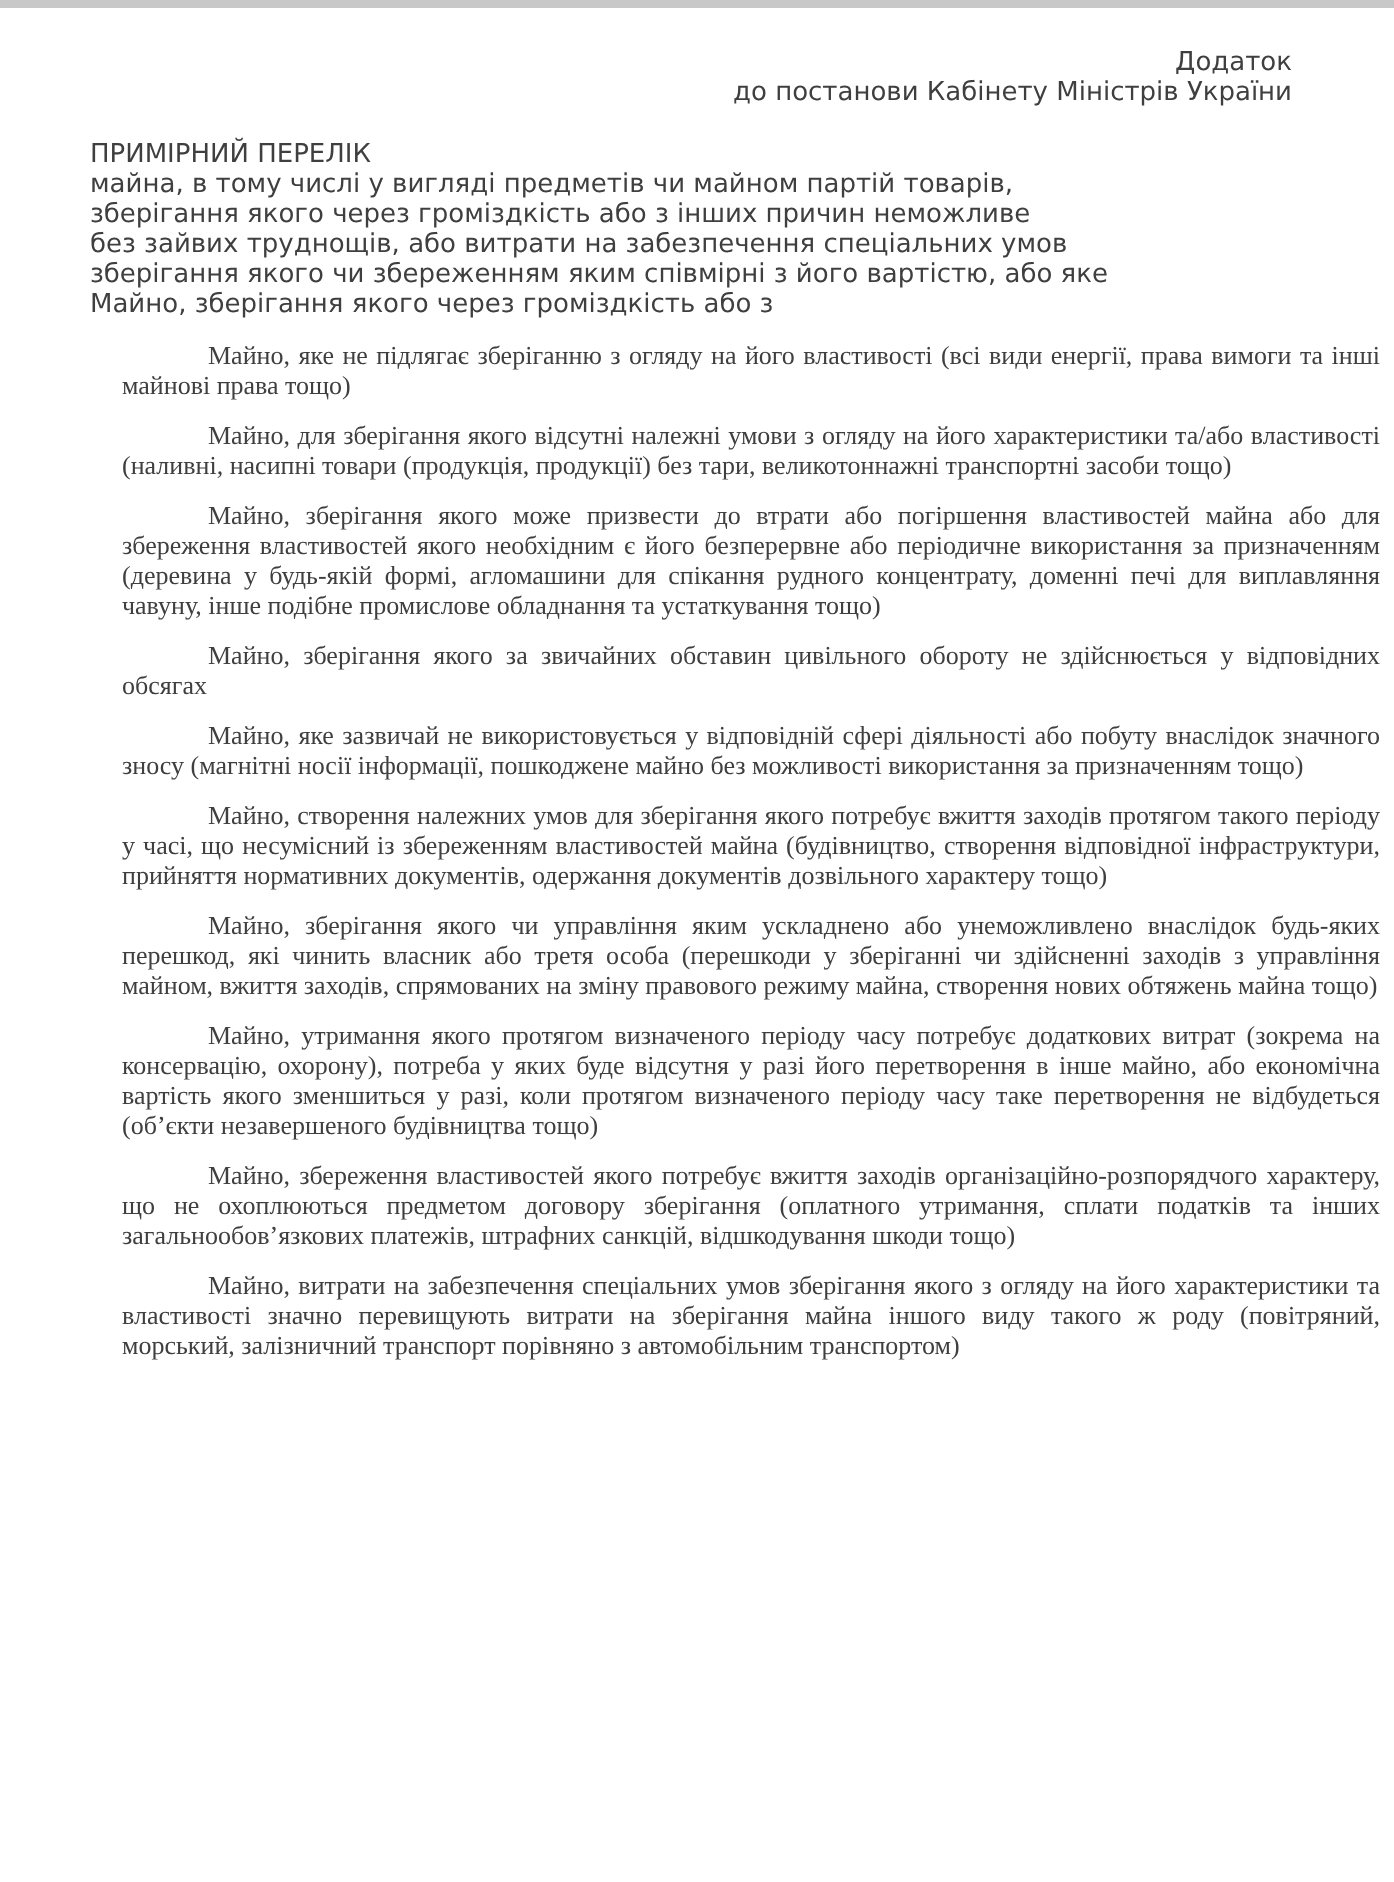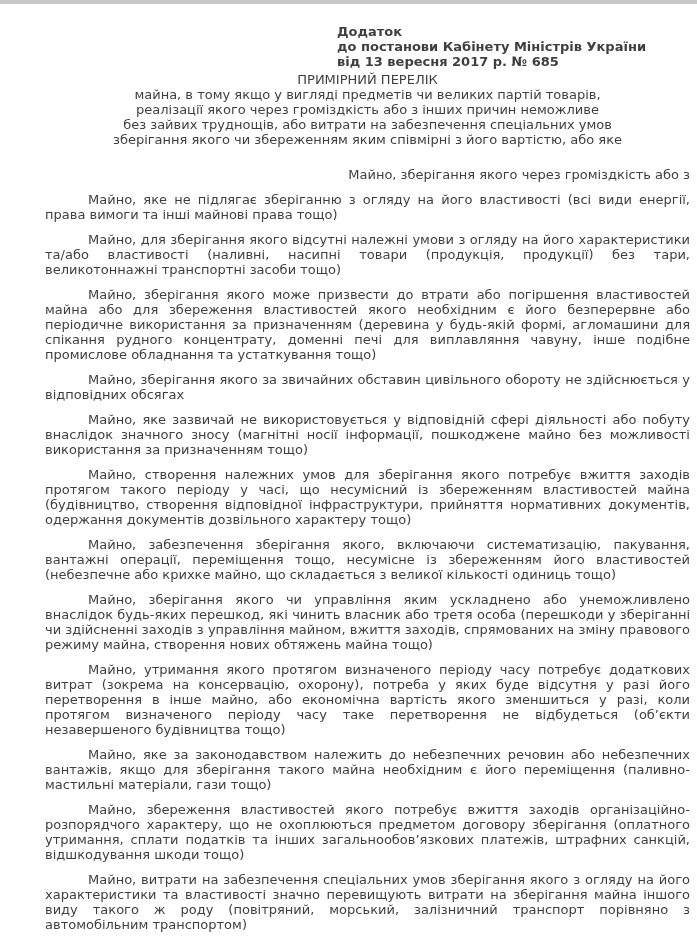--- a/index.html
+++ b/index.html
@@ -24,73 +24,68 @@
   .page {
     padding: 0 7px 0 45px; 
   }
   .annex-block {
     display: flex;
     justify-content: flex-end;
     padding-right: 44px;
     margin-top: 20px;
   }
   .annex-inner {
-    text-align: left;
-    font-weight: bold;
+    text-align: right;
   }
   .annex-inner div {
     white-space: nowrap;
   }
   .title-block {
-    text-align: center;
-    margin-top: 3px;
+    margin-top: 16px;
   }
   .section-heading {
-    text-align: right;
-    margin-top: 20px;
+    text-align: left;
   }
   .para {
     text-align: justify;
     text-indent: 43px;
-    margin: 10px 0 0 0;
+    margin: 10px 0 0 16px;
+    font-family: Liberation Serif, serif;
   }
 </style>
 </head>
 <body>
 
 <div class="topbar"></div>
 
 <div class="page">
 
   <div class="annex-block">
     <div class="annex-inner">
       <div>Додаток</div>
       <div>до постанови Кабінету Міністрів України</div>
-      <div>від 13 вересня 2017 р. № 685</div>
     </div>
   </div>
 
   <div class="title-block">
     <div>ПРИМІРНИЙ ПЕРЕЛІК</div>
-    <div>майна, в тому якщо у вигляді предметів чи великих партій товарів,</div>
-    <div>реалізації якого через громіздкість або з інших причин неможливе</div>
+    <div>майна, в тому числі у вигляді предметів чи майном партій товарів,</div>
+    <div>зберігання якого через громіздкість або з інших причин неможливе</div>
     <div>без зайвих труднощів, або витрати на забезпечення спеціальних умов</div>
     <div>зберігання якого чи збереженням яким співмірні з його вартістю, або яке</div>
   </div>
 
   <div class="section-heading">
     <div>Майно, зберігання якого через громіздкість або з</div>
   </div>
 
   <p class="para">Майно, яке не підлягає зберіганню з огляду на його властивості (всі види енергії, права вимоги та інші майнові права тощо)</p>
   <p class="para">Майно, для зберігання якого відсутні належні умови з огляду на його характеристики та/або властивості (наливні, насипні товари (продукція, продукції) без тари, великотоннажні транспортні засоби тощо)</p>
   <p class="para">Майно, зберігання якого може призвести до втрати або погіршення властивостей майна або для збереження властивостей якого необхідним є його безперервне або періодичне використання за призначенням (деревина у будь-якій формі, агломашини для спікання рудного концентрату, доменні печі для виплавляння чавуну, інше подібне промислове обладнання та устаткування тощо)</p>
   <p class="para">Майно, зберігання якого за звичайних обставин цивільного обороту не здійснюється у відповідних обсягах</p>
   <p class="para">Майно, яке зазвичай не використовується у відповідній сфері діяльності або побуту внаслідок значного зносу (магнітні носії інформації, пошкоджене майно без можливості використання за призначенням тощо)</p>
   <p class="para">Майно, створення належних умов для зберігання якого потребує вжиття заходів протягом такого періоду у часі, що несумісний із збереженням властивостей майна (будівництво, створення відповідної інфраструктури, прийняття нормативних документів, одержання документів дозвільного характеру тощо)</p>
-  <p class="para">Майно, забезпечення зберігання якого, включаючи систематизацію, пакування, вантажні операції, переміщення тощо, несумісне із збереженням його властивостей (небезпечне або крихке майно, що складається з великої кількості одиниць тощо)</p>
   <p class="para">Майно, зберігання якого чи управління яким ускладнено або унеможливлено внаслідок будь-яких перешкод, які чинить власник або третя особа (перешкоди у зберіганні чи здійсненні заходів з управління майном, вжиття заходів, спрямованих на зміну правового режиму майна, створення нових обтяжень майна тощо)</p>
   <p class="para">Майно, утримання якого протягом визначеного періоду часу потребує додаткових витрат (зокрема на консервацію, охорону), потреба у яких буде відсутня у разі його перетворення в інше майно, або економічна вартість якого зменшиться у разі, коли протягом визначеного періоду часу таке перетворення не відбудеться (об’єкти незавершеного будівництва тощо)</p>
-  <p class="para">Майно, яке за законодавством належить до небезпечних речовин або небезпечних вантажів, якщо для зберігання такого майна необхідним є його переміщення (паливно-мастильні матеріали, гази тощо)</p>
   <p class="para">Майно, збереження властивостей якого потребує вжиття заходів організаційно-розпорядчого характеру, що не охоплюються предметом договору зберігання (оплатного утримання, сплати податків та інших загальнообов’язкових платежів, штрафних санкцій, відшкодування шкоди тощо)</p>
   <p class="para">Майно, витрати на забезпечення спеціальних умов зберігання якого з огляду на його характеристики та властивості значно перевищують витрати на зберігання майна іншого виду такого ж роду (повітряний, морський, залізничний транспорт порівняно з автомобільним транспортом)</p>
 
 </div>
 
 </body></html>

